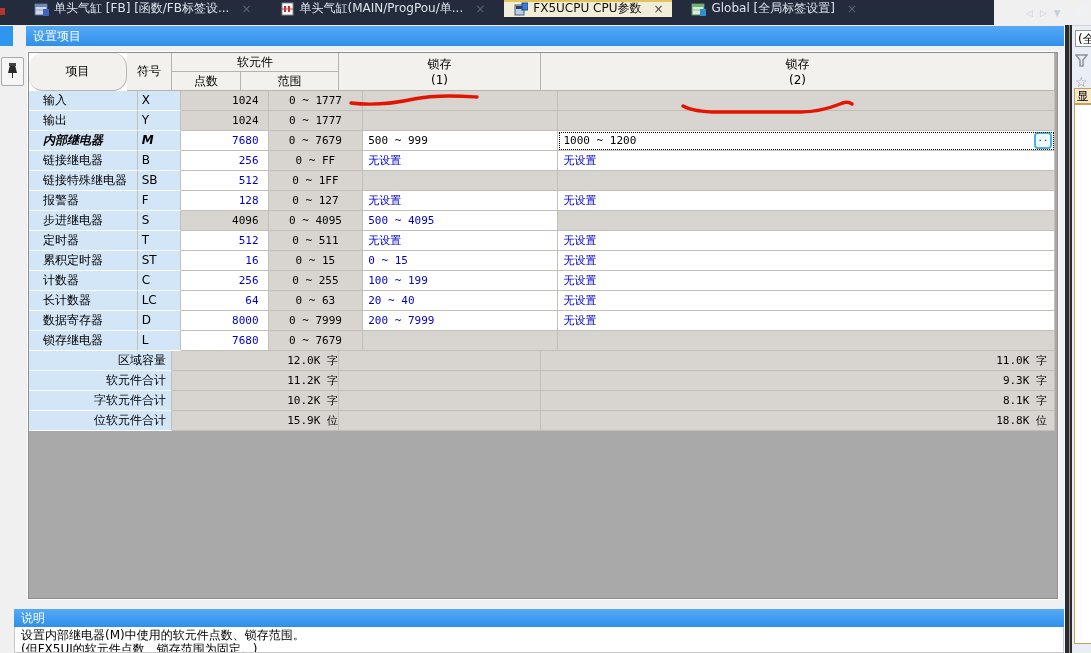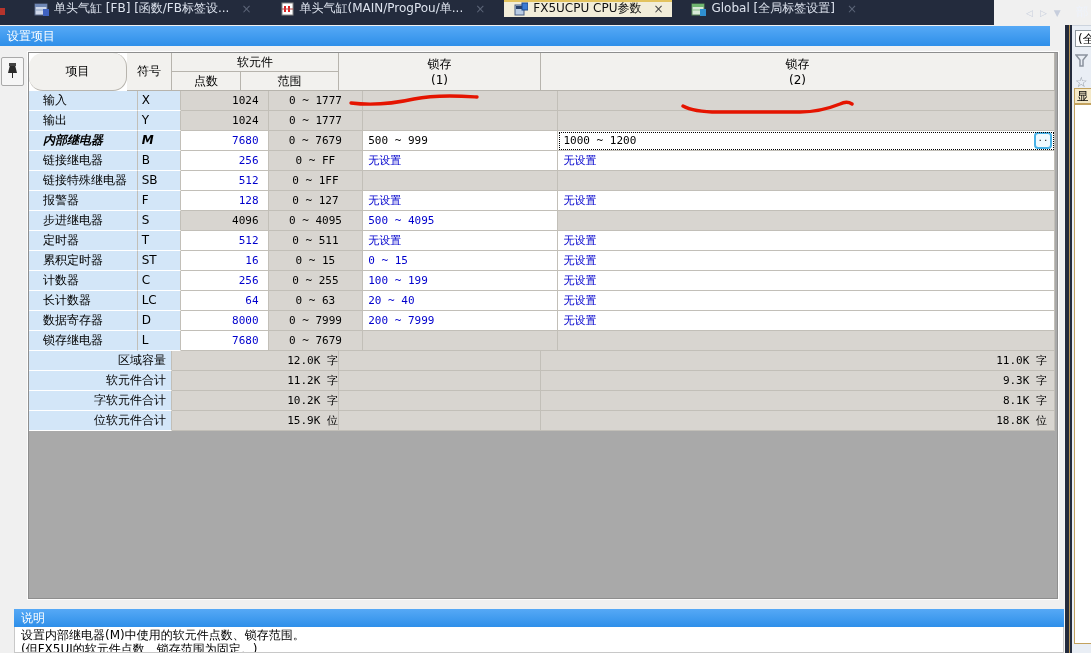--- a/index.html
+++ b/index.html
@@ -13,21 +13,21 @@
   .tab .close{margin-left:7px;color:#5c6578;font-size:12px;line-height:12px;}
   .tab.active{background:#f2edd9;color:#111;box-shadow:inset 0 2px 0 #e3c35e;}
   .tab.active .close{color:#444;}
   .tab-icon{width:15px;height:14px;flex:0 0 auto;}
   .tab-nav{position:absolute;left:1026px;top:0;height:25px;display:flex;align-items:center;gap:7px;color:#c7cedd;font-size:9px;}
   .rp-title{position:absolute;left:1076px;top:4px;color:#eef2fa;font-size:12.5px;}
   
   .pen-btn{position:absolute;left:1px;top:57px;width:21px;height:27px;background:#f6f6f6;border:1px solid #a9a9a9;border-radius:2px;display:flex;align-items:center;justify-content:center;}
   
   .blue-chip{position:absolute;left:0;top:26px;width:13px;height:20px;background:#2f96f0;}
-  .section-bar{position:absolute;left:0;top:26px;width:1050px;height:20px;line-height:20px;padding-left:7px;box-sizing:border-box;
+  .section-bar{position:absolute;left:26px;top:26px;width:1050px;height:20px;line-height:20px;padding-left:7px;box-sizing:border-box;
                background:linear-gradient(#56a9f6,#2e8fe9);color:#fff;}
   
   .tbl-wrap{position:absolute;left:28px;top:52px;width:1030px;height:547px;box-sizing:border-box;
             background:#a9a9a9;border:1px solid #8e8e8e;box-shadow:0 0 0 1px #fdfdfd;}
   .tbl{width:1026px;background:#fff;}
   .cell{box-sizing:border-box;overflow:hidden;white-space:nowrap;border-right:1px solid #c2bfb8;border-bottom:1px solid #c2bfb8;}
   .thead .cell{background:#f2f1ee;text-align:center;border-right:1px solid #b7b4ad;border-bottom:1px solid #b7b4ad;}
   .hrow{display:flex;}
   .h-item{width:98px;height:38px;line-height:37px;border-radius:14px;}
   .h-sym{width:45px;height:38px;line-height:37px;}

